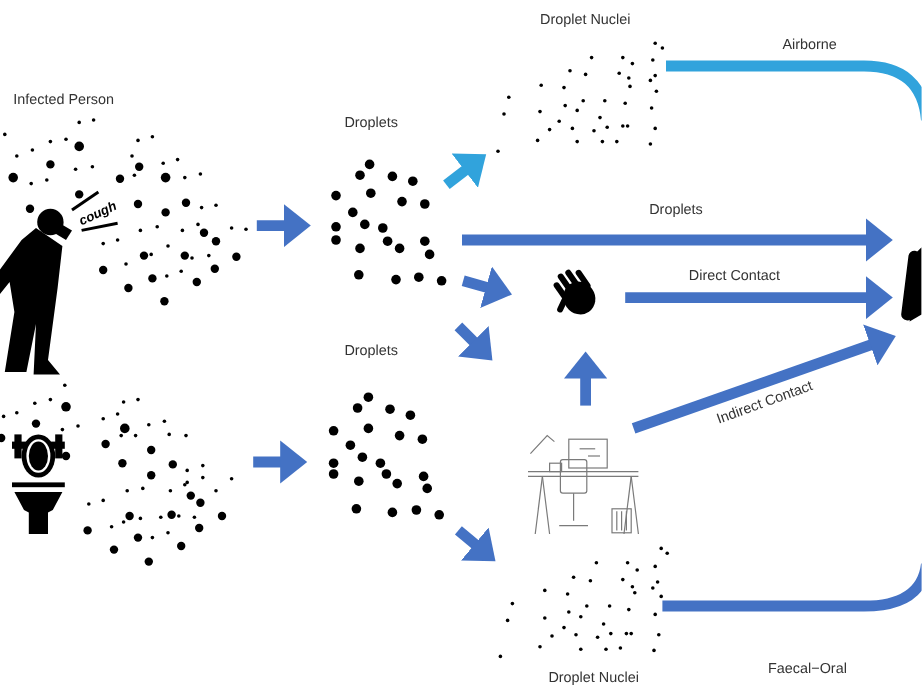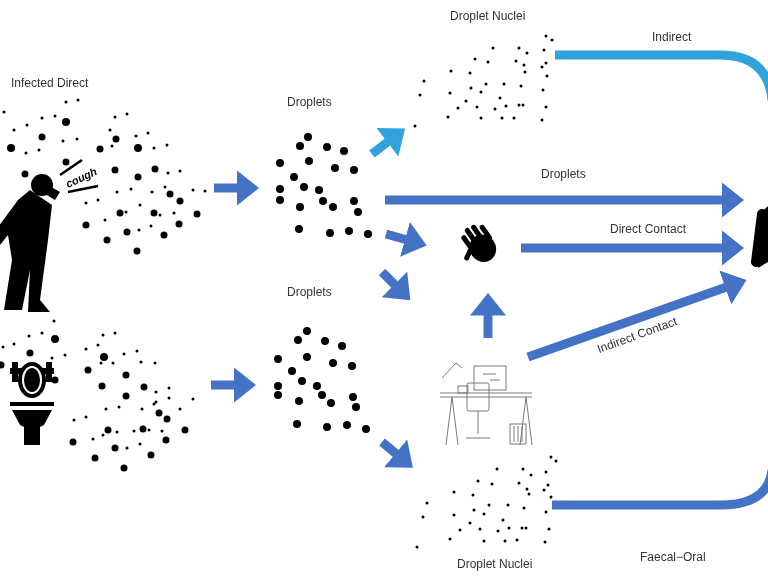--- a/index.html
+++ b/index.html
@@ -344,22 +344,22 @@
     <line x1="522" y1="426" x2="522" y2="442"></line>
     <rect x="458" y="386" width="10" height="7"></rect>
   </g>
 
   <g>
     <path d="M764,210 L768,206 L768,262 L758,268 Z" fill="#000"></path>
     <line x1="762" y1="214" x2="756" y2="262" stroke="#000" stroke-width="10" stroke-linecap="round"></line>
   </g>
 </svg>
 
-<div class="lbl" style="left:11px; top:76px;">Infected Direct</div>
+<div class="lbl" style="left:11px; top:76px;">Infected Person</div>
 <div class="lbl" style="left:287px; top:95px;">Droplets</div>
 <div class="lbl" style="left:287px; top:285px;">Droplets</div>
 <div class="lbl" style="left:450px; top:9px;">Droplet Nuclei</div>
 <div class="lbl" style="left:457px; top:557px;">Droplet Nuclei</div>
-<div class="lbl" style="left:652px; top:30px;">Indirect</div>
+<div class="lbl" style="left:652px; top:30px;">Airborne</div>
 <div class="lbl" style="left:541px; top:167px;">Droplets</div>
-<div class="lbl" style="left:610px; top:222px;">Direct Contact</div>
+<div class="lbl" style="left:574px; top:222px;">Direct Contact</div>
 <div class="lbl lbl-rot" style="left:600px; top:342px;">Indirect Contact</div>
 <div class="lbl" style="left:640px; top:550px;">Faecal−Oral</div>
 
 </body></html>

